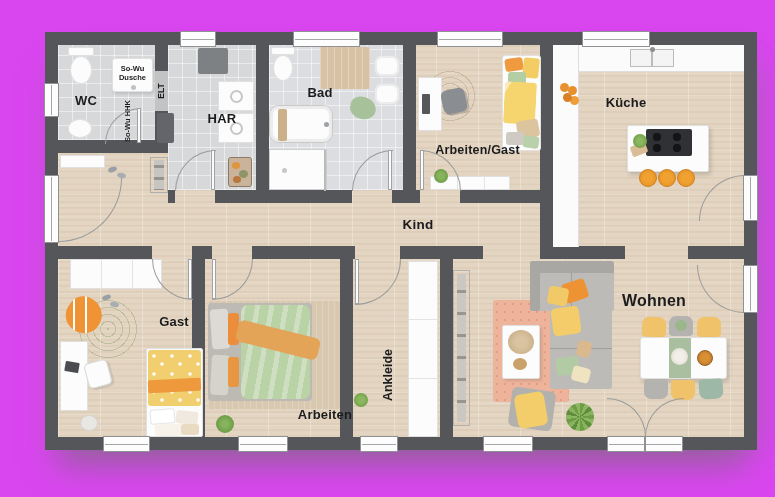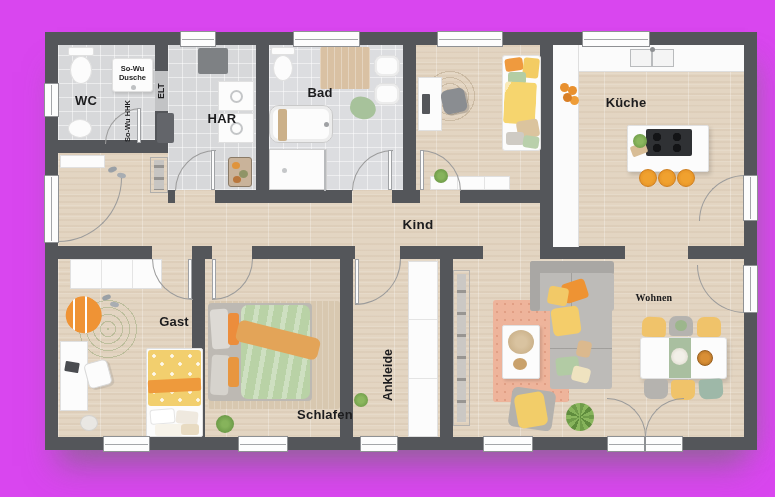--- a/index.html
+++ b/index.html
@@ -127,20 +127,21 @@
       <div class="furn" style="left:5px;top:16px;width:18px;height:12px;background:#b3cda4;border-radius:3px;"></div>
       <div class="furn" style="left:1px;top:26px;width:32px;height:42px;background:#f6d56e;border-radius:4px;transform:rotate(3deg);
            background-image:linear-gradient(120deg, rgba(255,255,255,.5) 0 6px, transparent 6px);"></div>
       <div class="furn" style="left:14px;top:64px;width:22px;height:18px;background:#dbc49e;border-radius:4px;transform:rotate(-10deg);"></div>
       <div class="furn" style="left:3px;top:76px;width:18px;height:13px;background:#cfcbc4;border-radius:3px;"></div>
       <div class="furn" style="left:20px;top:80px;width:16px;height:12px;background:#b9d0ab;border-radius:3px;transform:rotate(8deg);"></div>
     </div>
     <div class="furn white" style="left:372px;top:131px;width:80px;height:14px;
          background-image:linear-gradient(90deg, transparent 0 26px, #e4e4e4 26px 27px, transparent 27px 53px, #e4e4e4 53px 54px, transparent 54px);"></div>
     <div class="furn blob" style="left:376px;top:124px;width:14px;height:14px;background:radial-gradient(circle,#86b35b 30%,#5f8c3d);"></div>
+    <div class="lbl" style="left:352px;top:98px;width:135px;font-size:12.5px;">Arbeiten/Gast</div>
 
     <div class="furn" style="left:495px;top:0;width:191px;height:27px;background:#fbfbfb;border-bottom:1px solid #dedede;"></div>
     <div class="furn" style="left:495px;top:0;width:26px;height:202px;background:#fbfbfb;border-right:1px solid #dedede;"></div>
     <div class="furn" style="left:572px;top:4px;width:44px;height:18px;border:1px solid #b9bbbd;background:#f4f4f4;">
       <div class="furn" style="left:20px;top:0;width:2px;height:16px;background:#b9bbbd;"></div>
       <div class="furn blob" style="left:19px;top:-3px;width:5px;height:5px;background:#8d8f92;"></div>
     </div>
     <div class="furn blob" style="left:502px;top:38px;width:9px;height:9px;background:#e8902e;
          box-shadow:8px 3px 0 #e8902e, 3px 10px 0 #d97f26, 10px 13px 0 #ef9d38;"></div>
     <div class="furn white" style="left:569px;top:80px;width:82px;height:47px;border-radius:2px;box-shadow:2px 3px 4px rgba(0,0,0,.15);">
@@ -186,21 +187,21 @@
     <div class="furn" style="left:150px;top:258px;width:104px;height:98px;background:#bdb9b3;border-radius:4px;">
       <div class="furn" style="left:3px;top:6px;width:18px;height:40px;background:#dddad5;border-radius:4px;transform:rotate(-4deg);"></div>
       <div class="furn" style="left:3px;top:52px;width:18px;height:40px;background:#d6d3cd;border-radius:4px;transform:rotate(3deg);"></div>
       <div class="furn" style="left:20px;top:10px;width:11px;height:32px;background:#ec8d3c;border-radius:3px;"></div>
       <div class="furn" style="left:20px;top:54px;width:11px;height:30px;background:#e8963f;border-radius:3px;"></div>
       <div class="furn" style="left:33px;top:2px;width:69px;height:94px;background:#b9d2a6;border-radius:7px;
            background-image:repeating-linear-gradient(100deg, rgba(255,255,255,.3) 0 5px, transparent 5px 14px);"></div>
       <div class="furn" style="left:28px;top:26px;width:84px;height:22px;background:#e3a458;border-radius:6px;transform:rotate(14deg);"></div>
     </div>
     <div class="furn blob" style="left:158px;top:370px;width:18px;height:18px;background:radial-gradient(circle,#86b35b 25%,#5c8c3c);"></div>
-    <div class="lbl" style="left:228px;top:362px;width:78px;">Schlafen</div>
+    <div class="lbl" style="left:228px;top:362px;width:78px;">Arbeiten</div>
 
     <div class="furn white" style="left:350px;top:216px;width:30px;height:176px;
          background-image:linear-gradient(0deg, transparent 0 57px, #e4e4e4 57px 58px, transparent 58px 116px, #e4e4e4 116px 117px, transparent 117px);"></div>
     <div class="vtext" style="left:295px;top:323px;width:70px;height:14px;line-height:14px;font-size:12.5px;">Ankleide</div>
     <div class="furn blob" style="left:296px;top:348px;width:14px;height:14px;background:radial-gradient(circle,#8bb75e 30%,#639140);"></div>
 
     <div class="furn" style="left:395px;top:225px;width:17px;height:156px;background:#cbc8c4;border:1px solid #b5b2ae;
          background-image:repeating-linear-gradient(0deg, rgba(90,88,85,.45) 0 3px, transparent 3px 22px);background-clip:content-box;padding:3px 3px;"></div>
 
     <div class="furn" style="left:435px;top:255px;width:76px;height:102px;background:#eeb49b;border-radius:3px;
@@ -231,21 +232,21 @@
     </div>
     <div class="furn" style="left:639px;top:272px;width:24px;height:20px;background:#f0c36a;border-radius:7px 7px 4px 4px;"></div>
     <div class="furn white" style="left:582px;top:292px;width:87px;height:42px;border-radius:3px;box-shadow:2px 3px 4px rgba(0,0,0,.15);">
       <div class="furn" style="left:28px;top:0;width:22px;height:40px;background:#a9bfa0;"></div>
       <div class="furn blob" style="left:30px;top:10px;width:17px;height:17px;background:radial-gradient(circle,#f2efe8 40%,#d9d4c6);"></div>
       <div class="furn blob" style="left:56px;top:12px;width:16px;height:16px;background:radial-gradient(circle,#d98f35 40%,#a96a22);border:1px solid #99601e;"></div>
     </div>
     <div class="furn" style="left:586px;top:334px;width:24px;height:20px;background:#b5b3af;border-radius:4px 4px 7px 7px;"></div>
     <div class="furn" style="left:613px;top:335px;width:24px;height:20px;background:#f0c36a;border-radius:4px 4px 7px 7px;"></div>
     <div class="furn" style="left:641px;top:334px;width:24px;height:20px;background:#9eb8a8;border-radius:4px 4px 7px 7px;transform:rotate(-4deg);"></div>
-    <div class="lbl" style="left:560px;top:247px;width:72px;font-size:10px;font-family:Liberation Serif, serif;">Wohnen</div>
+    <div class="lbl" style="left:560px;top:247px;width:72px;font-size:16px;">Wohnen</div>
 
     <div class="arc" style="left:47px;top:63px;width:35px;height:35px;border-top:1.5px solid #9b9b9b;border-left:1.5px solid #9b9b9b;border-top-left-radius:100%;"></div>
     <div class="leaf" style="left:79px;top:63px;width:4px;height:35px;"></div>
     <div class="arc" style="left:117px;top:105px;width:40px;height:40px;border-top:1.5px solid #9b9b9b;border-left:1.5px solid #9b9b9b;border-top-left-radius:100%;"></div>
     <div class="leaf" style="left:153px;top:105px;width:4px;height:40px;"></div>
     <div class="arc" style="left:294px;top:105px;width:40px;height:40px;border-top:1.5px solid #9b9b9b;border-left:1.5px solid #9b9b9b;border-top-left-radius:100%;"></div>
     <div class="leaf" style="left:330px;top:105px;width:4px;height:40px;"></div>
     <div class="arc" style="left:362px;top:105px;width:40px;height:40px;border-top:1.5px solid #9b9b9b;border-right:1.5px solid #9b9b9b;border-top-right-radius:100%;"></div>
     <div class="leaf" style="left:362px;top:105px;width:4px;height:40px;"></div>
     <div class="arc" style="left:641px;top:130px;width:45px;height:45px;border-top:1.5px solid #9b9b9b;border-left:1.5px solid #9b9b9b;border-top-left-radius:100%;"></div>

